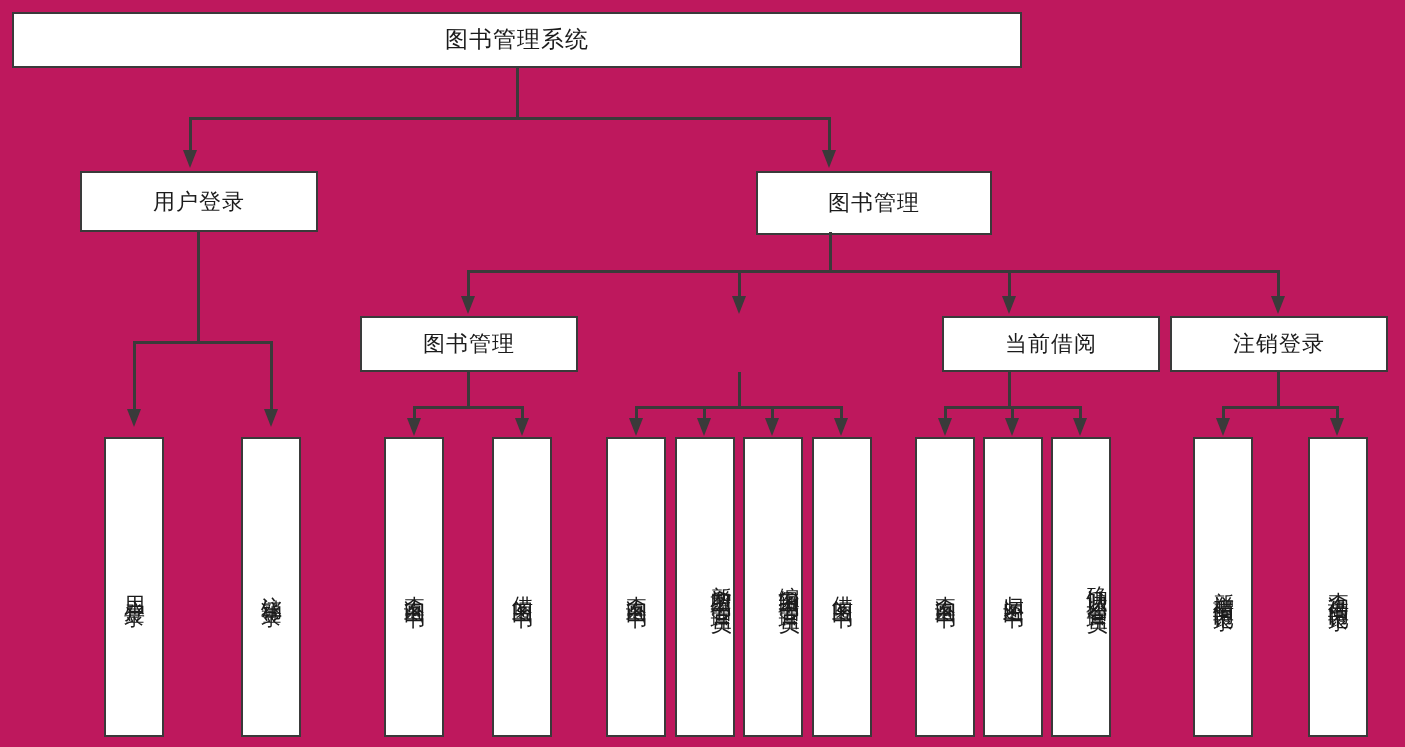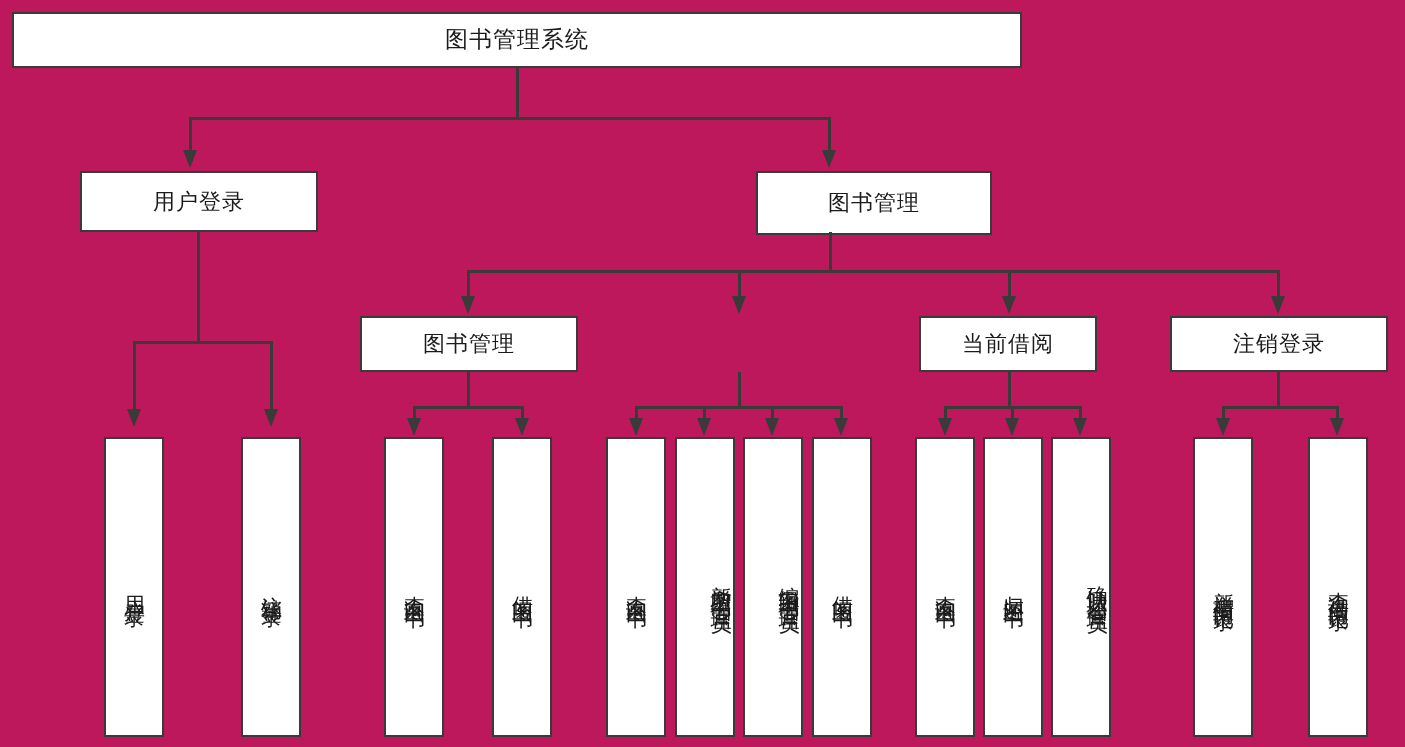--- a/index.html
+++ b/index.html
@@ -108,21 +108,21 @@
   <div class="vline" style="left:738px;top:270px;height:28px;"></div>
   <div class="arrow" style="left:732px;top:296px;"></div>
   <div class="vline" style="left:1008px;top:270px;height:28px;"></div>
   <div class="arrow" style="left:1002px;top:296px;"></div>
   <div class="vline" style="left:1277px;top:270px;height:28px;"></div>
   <div class="arrow" style="left:1271px;top:296px;"></div>
 
   <div class="node h" style="left:360px;top:316px;width:218px;height:56px;">
     <span>图书管理</span>
   </div>
-  <div class="node h" style="left:919px;top:316px;width:178px;height:56px;">
+  <div class="node h" style="left:942px;top:316px;width:218px;height:56px;">
     <span>当前借阅</span>
   </div>
   <div class="node h" style="left:1170px;top:316px;width:218px;height:56px;">
     <span>注销登录</span>
   </div>
 
   <div class="vline" style="left:467px;top:372px;height:36px;"></div>
   <div class="hline" style="left:413px;top:406px;width:110px;height:2.5px;"></div>
   <div class="vline" style="left:413px;top:406px;height:14px;"></div>
   <div class="arrow" style="left:407px;top:418px;"></div>

